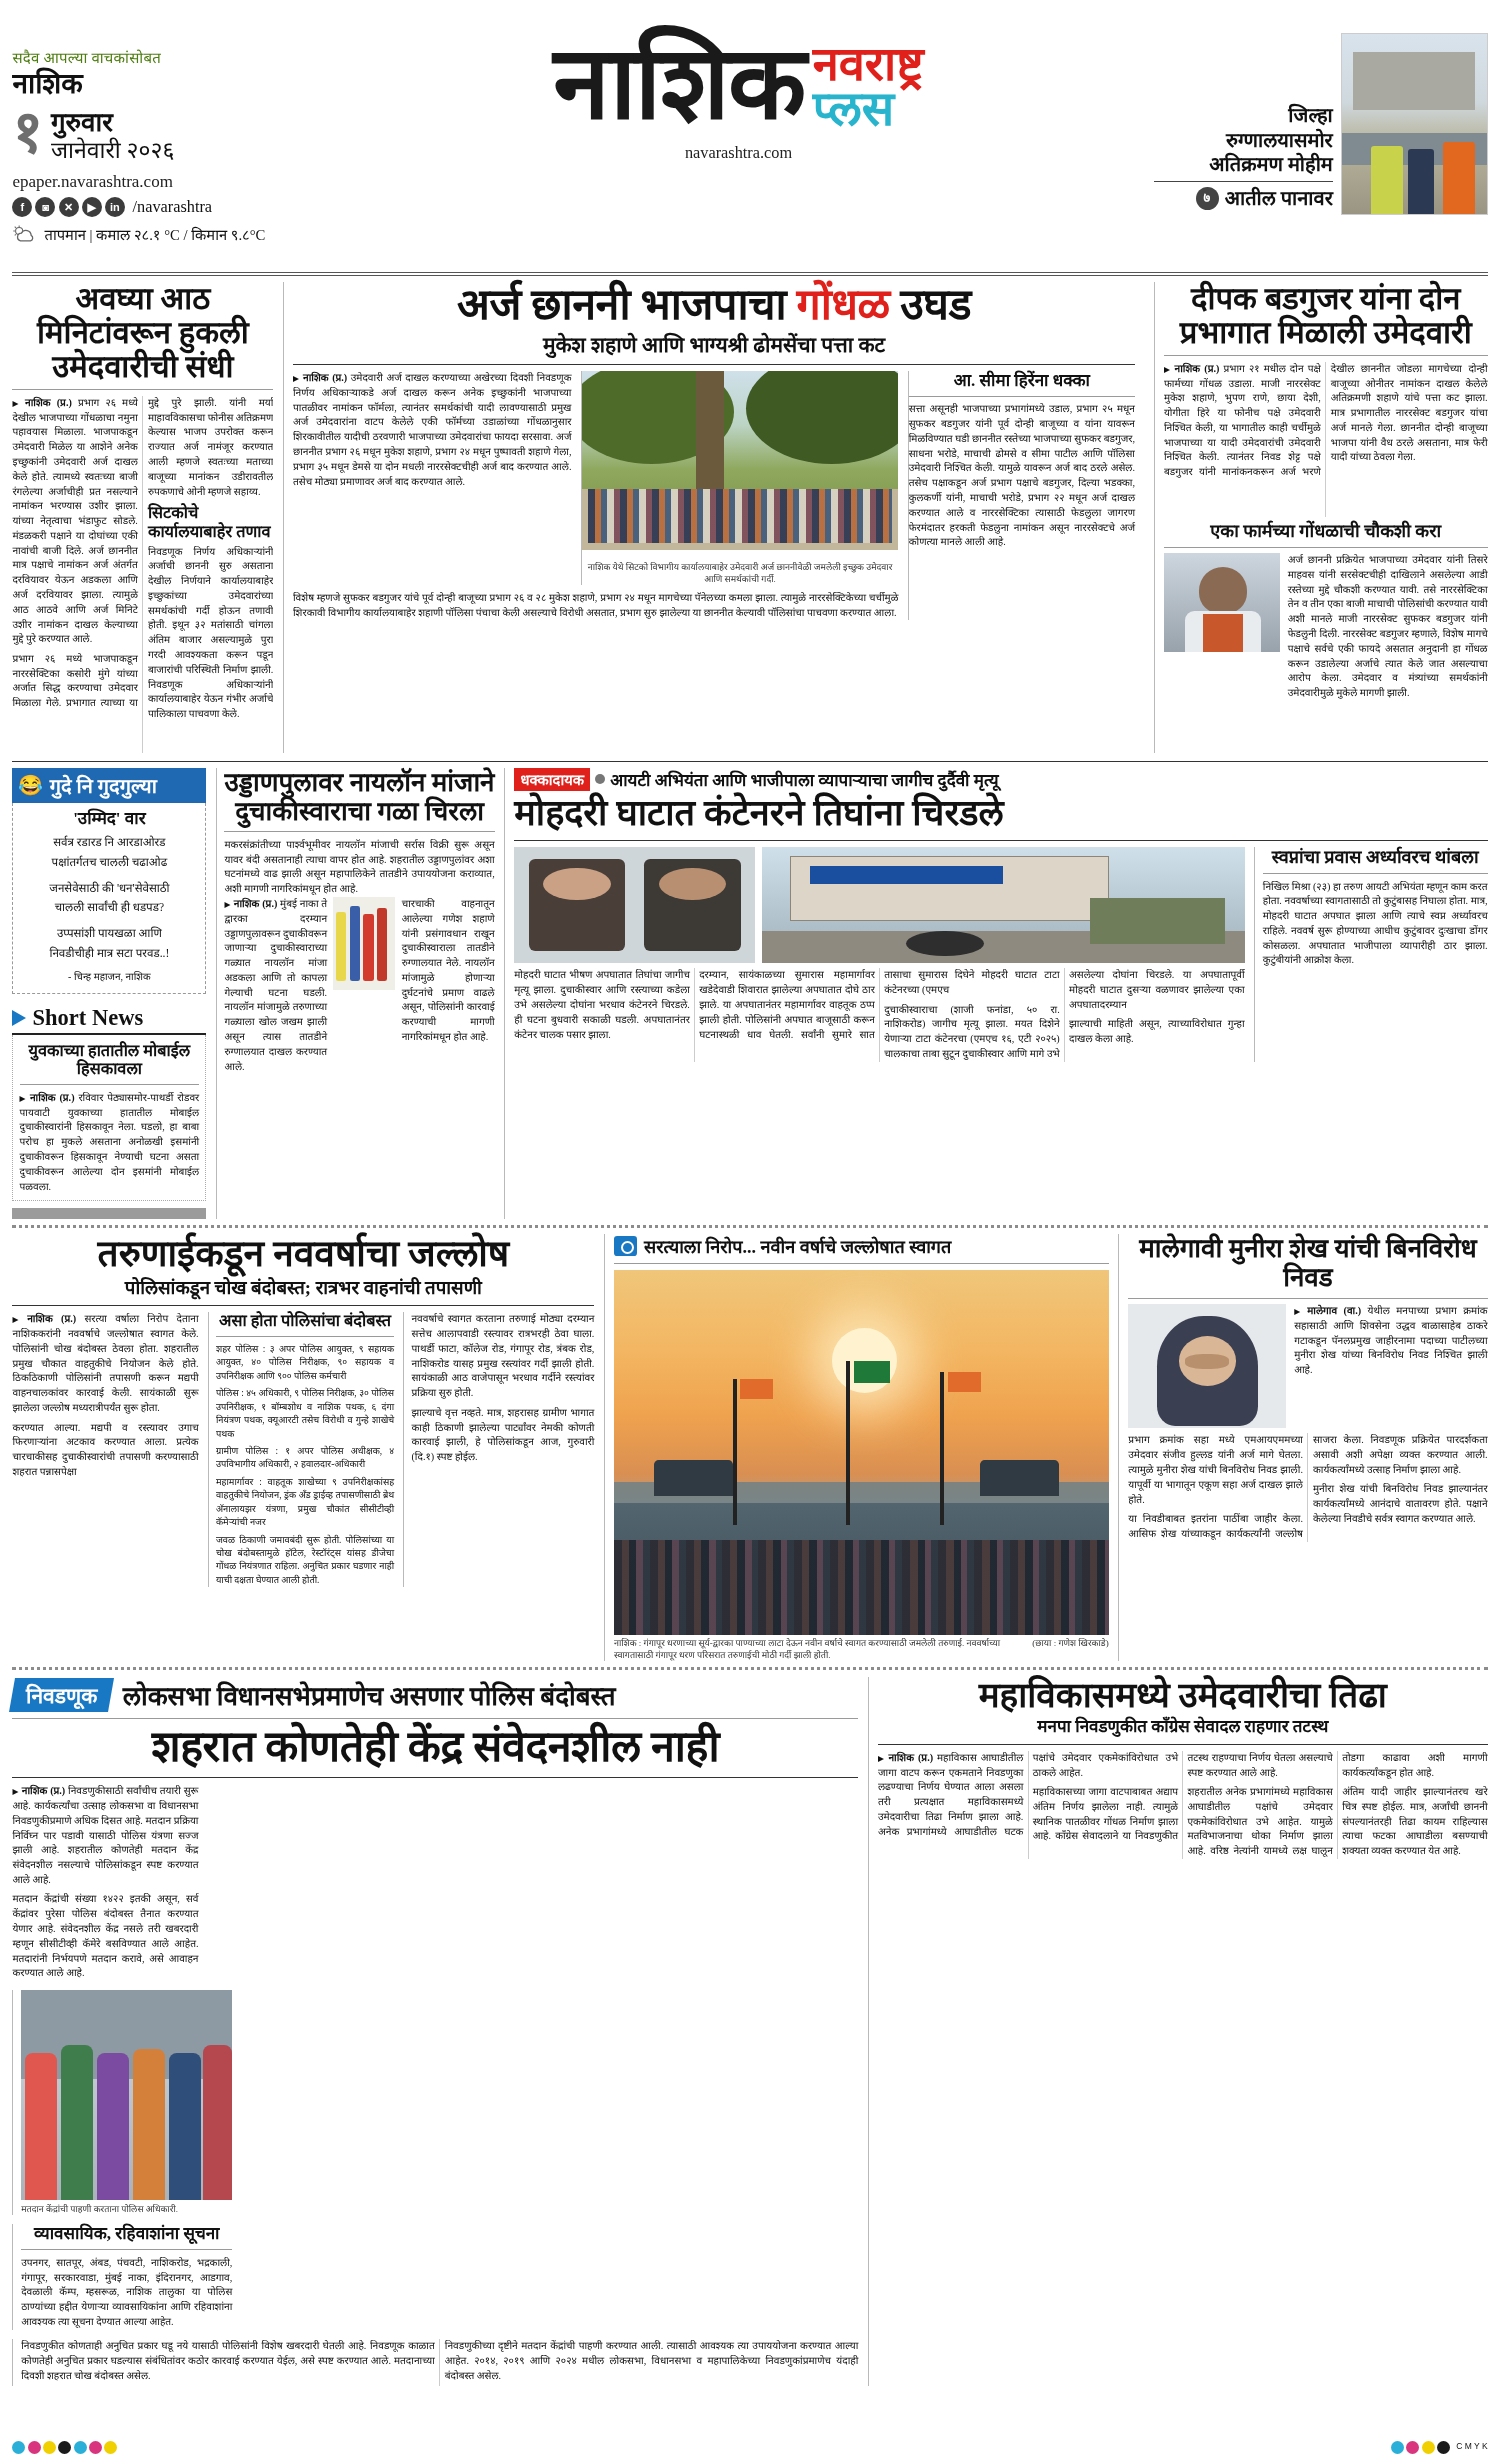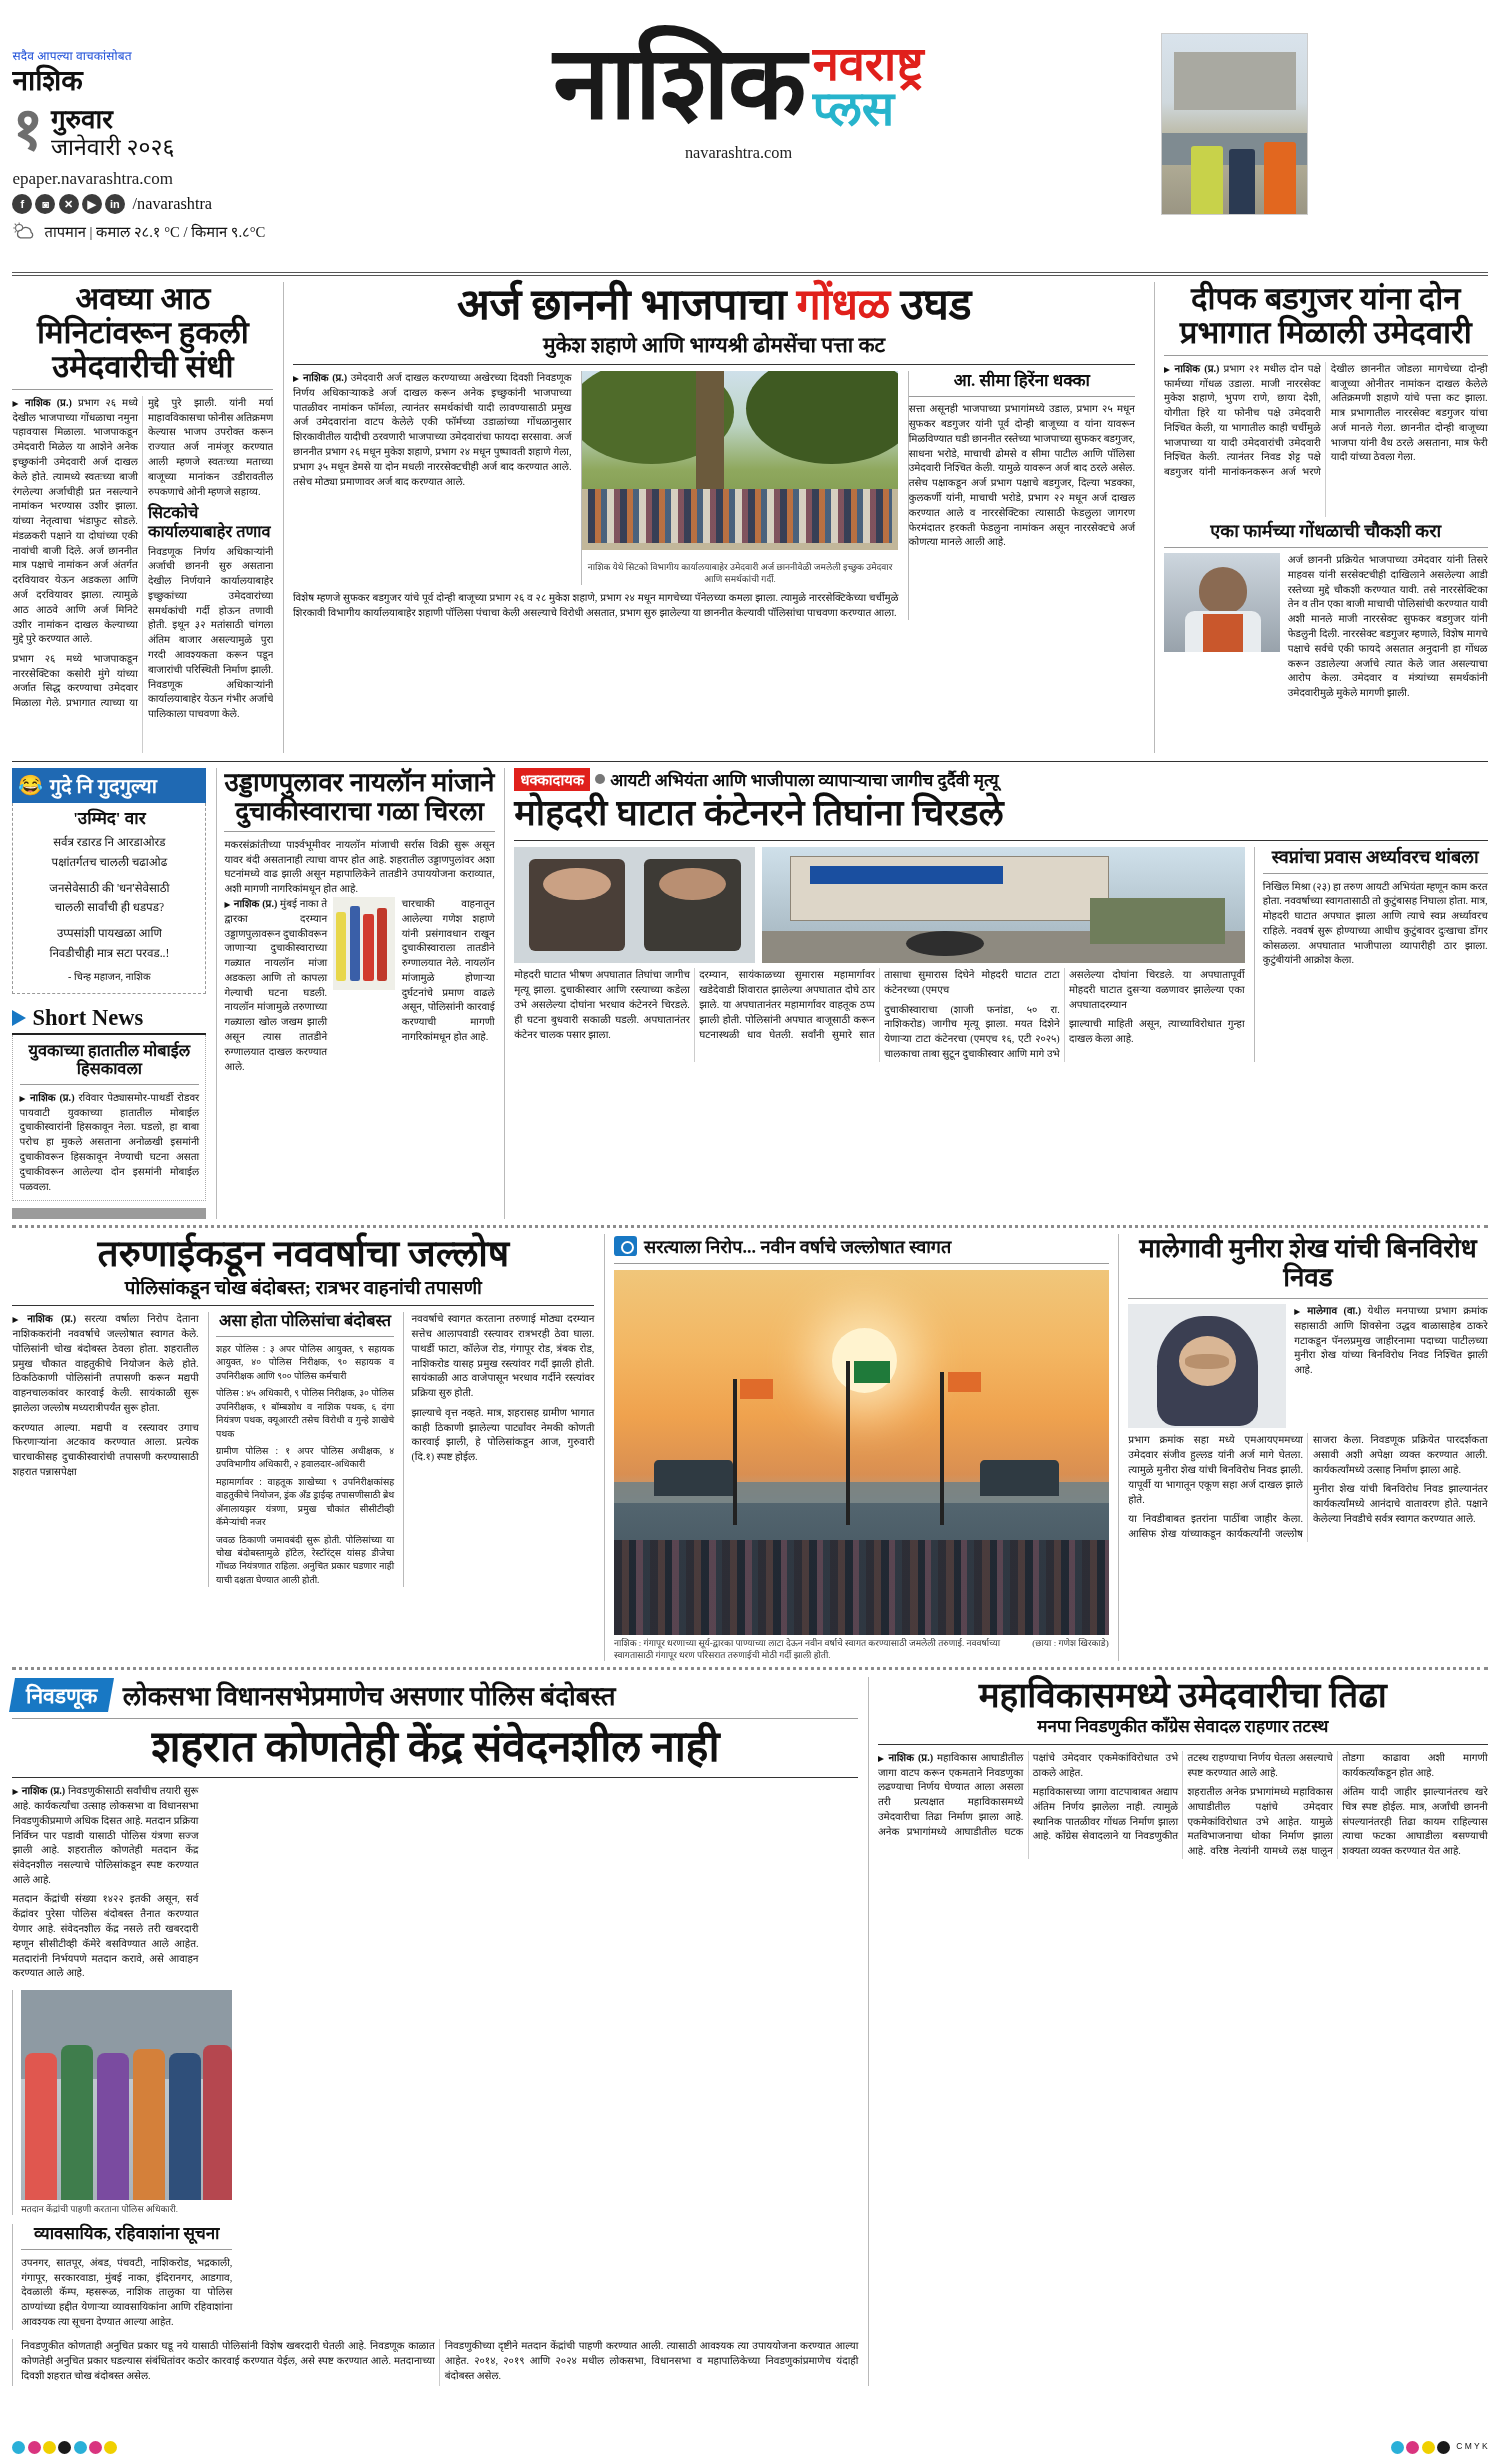--- a/index.html
+++ b/index.html
@@ -10,21 +10,21 @@
     background:#ffffff;
     font-family:"Liberation Serif", "DejaVu Serif", serif;
     color:#111;
     overflow:hidden;
   }
   .page { width:1500px; height:2462px; position:relative; padding:11px 12.4px; }
 
   
   .masthead { display:flex; align-items:flex-start; height:256px; }
   .mh-left { width:311px; padding-top:36px; }
-  .tagline { font-size:12px; color:#1d4ed8; letter-spacing:0.2px; }
+  .tagline { font-size:15px; color:#4d7c0f; letter-spacing:0.2px; }
   .city { font-size:28px; font-weight:bold; line-height:1.1; margin-top:1.6px; }
   .dateblock { display:flex; align-items:flex-start; margin-top:6.2px; }
   .bigday {
     font-size:59px; font-weight:bold; color:#6e6e6e; line-height:.9;
     margin-right:7.8px;
   }
   .dwrap { padding-top:4.7px; }
   .dayname { font-size:26px; font-weight:bold; line-height:1; }
   .monthyear { font-size:23px; line-height:1.15; margin-top:1.6px; }
   .epaper { font-size:17px; margin-top:7.8px; color:#222; }
@@ -164,20 +164,30 @@
         <div class="logo-main">नाशिक</div>
         <div class="logo-side">
           <div class="logo-nav">नवराष्ट्र</div>
           <div class="logo-plus">प्लस</div>
         </div>
       </div>
       <div class="site">navarashtra.com</div>
     </div>
 
     <div class="mh-right">
+      <div class="promo-text">
+        <div>जिल्हा</div>
+        <div>रुग्णालयासमोर</div>
+        <div>अतिक्रमण मोहीम</div>
+        <div class="promo-rule"></div>
+        <div class="promo-page">
+          <span class="pgnum">७</span>
+          <span>आतील पानावर</span>
+        </div>
+      </div>
       <div class="promo-img ph">
         <div style="position:absolute;inset:0;background:linear-gradient(#d9e3ec 0%,#cfd8dd 38%,#b8b49c 60%,#9a9583 100%);"></div>
         <div style="position:absolute;left:8%;top:10%;width:84%;height:32%;background:#a9a9a1;"></div>
         <div style="position:absolute;left:0;top:55%;width:100%;height:18%;background:#7f8b91;"></div>
         <div style="position:absolute;left:20%;top:62%;width:22%;height:38%;background:#c8d24a;border-radius:3.1px 3.1px 0 0;"></div>
         <div style="position:absolute;left:46%;top:64%;width:18%;height:36%;background:#2b3a52;border-radius:3.1px 3.1px 0 0;"></div>
         <div style="position:absolute;left:70%;top:60%;width:22%;height:40%;background:#e2671f;border-radius:3.1px 3.1px 0 0;"></div>
       </div>
     </div>
   </div>

